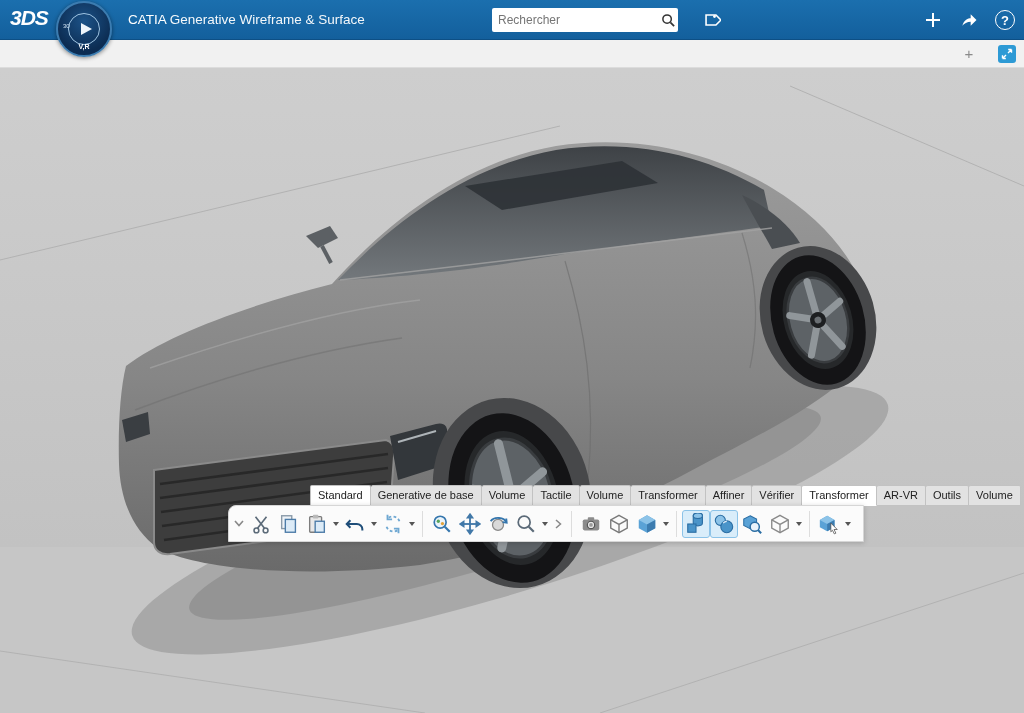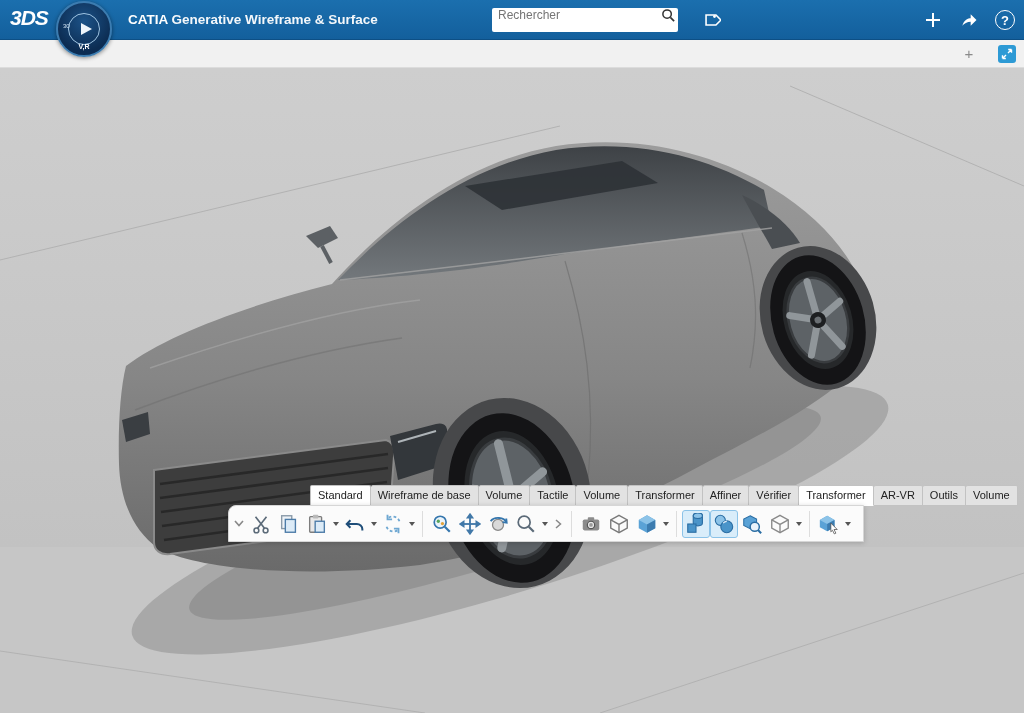--- a/index.html
+++ b/index.html
@@ -4,32 +4,32 @@
 <style>
   *{margin:0;padding:0;box-sizing:border-box}
   html,body{width:1024px;height:713px;overflow:hidden}
   body{font-family:"Liberation Sans",sans-serif;background:#c6c6c6;position:relative}
 
   
   .header{position:relative;height:40px;background:linear-gradient(#1b6fae,#135f9c);color:#fff;z-index:20}
   .header:after{content:"";position:absolute;left:0;right:0;bottom:0;height:1px;background:#0d4f85}
   .logo{position:absolute;left:10px;top:6px;font-size:21px;font-weight:bold;font-style:italic;letter-spacing:-1px}
   .app-title{position:absolute;left:128px;top:0;line-height:40px;font-size:13.5px;white-space:nowrap}
-  .app-title b{font-weight:bold}
-  .app-title span{font-weight:bold;opacity:.95}
+  .app-title b{font-weight:normal}
+  .app-title span{font-weight:normal;opacity:.95}
 
   .compass{position:absolute;left:56px;top:1px;width:56px;height:56px;border-radius:50%;
     background:radial-gradient(circle at 50% 35%,#1c5287 0%,#0c2c52 70%);border:2px solid #3c7cb0;
     box-shadow:0 1px 4px rgba(0,0,0,.45);z-index:30;cursor:pointer}
   .compass .ring{position:absolute;left:10px;top:10px;width:32px;height:32px;border:1.5px solid #9fc4e2;border-radius:50%}
   .compass .play{position:absolute;left:23px;top:20px;width:0;height:0;border-left:11px solid #eef5fb;border-top:6px solid transparent;border-bottom:6px solid transparent}
   .compass .c-label{position:absolute;left:0;right:0;bottom:5px;text-align:center;font-size:7px;font-weight:bold;color:#fff}
   .compass .c-tick{position:absolute;left:5px;top:20px;font-size:6px;color:#cfe1f1}
 
-  .searchbox{position:absolute;left:492px;top:8px;width:186px;height:24px;background:#fff;border-radius:2px;display:flex;align-items:flex-start}
+  .searchbox{position:absolute;left:492px;top:8px;width:186px;height:24px;background:#fff;border-radius:2px;display:flex;align-items:center}
   .searchbox input{flex:1;border:none;outline:none;background:transparent;font-size:12px;color:#333;padding:0 6px;font-family:"Liberation Sans",sans-serif}
   .searchbox .s-ico{width:22px;display:flex;align-items:center;justify-content:center}
 
   .hbtn{position:absolute;top:7px;width:26px;height:26px;display:flex;align-items:center;justify-content:center;background:none;border:none;cursor:pointer;color:#fff}
   .hbtn svg{display:block}
   .help-circle{width:20px;height:20px;border:1.6px solid #fff;border-radius:50%;font-size:13px;font-weight:bold;color:#fff;display:flex;align-items:center;justify-content:center}
 
   
   .subbar{position:relative;height:28px;background:#f1f1f1;border-bottom:1px solid #dcdcdc;z-index:15}
   .sb-plus{position:absolute;right:46px;top:5px;width:18px;height:18px;border:none;background:none;color:#8a8a8a;font-size:15px;line-height:18px;cursor:pointer}
@@ -220,21 +220,21 @@
           <line x1="818" y1="252" x2="792" y2="240"></line>
         </g>
         <circle cx="818" cy="252" r="8" fill="#1d1f21"></circle>
         <circle cx="818" cy="252" r="3.5" fill="#6a6f73"></circle>
       </g>
     </g>
   </svg>
 
   <div class="ribbon-tabs">
     <div class="tab active">Standard</div>
-    <div class="tab">Wireframe de base</div>
+    <div class="tab">Generative de base</div>
     <div class="tab">Volume</div>
     <div class="tab">Tactile</div>
     <div class="tab">Volume</div>
     <div class="tab">Transformer</div>
     <div class="tab">Affiner</div>
     <div class="tab">Vérifier</div>
     <div class="tab active">Transformer</div>
     <div class="tab">AR-VR</div>
     <div class="tab">Outils</div>
     <div class="tab">Volume</div>

